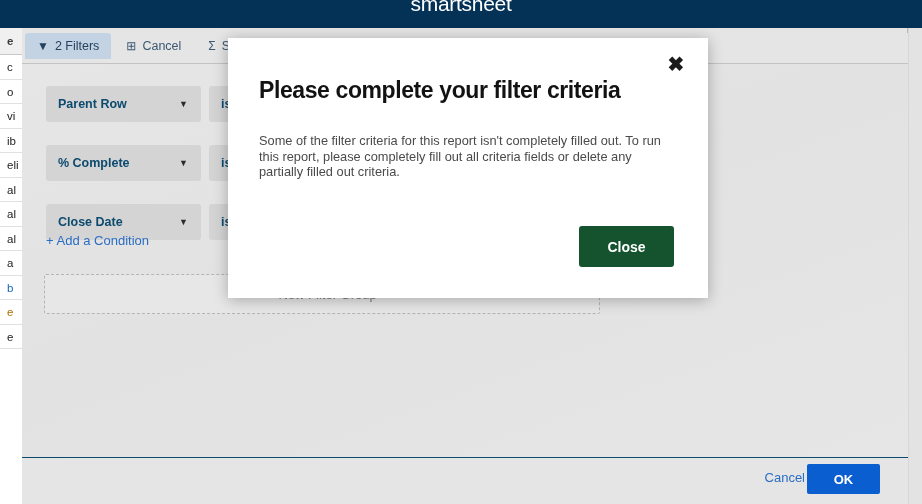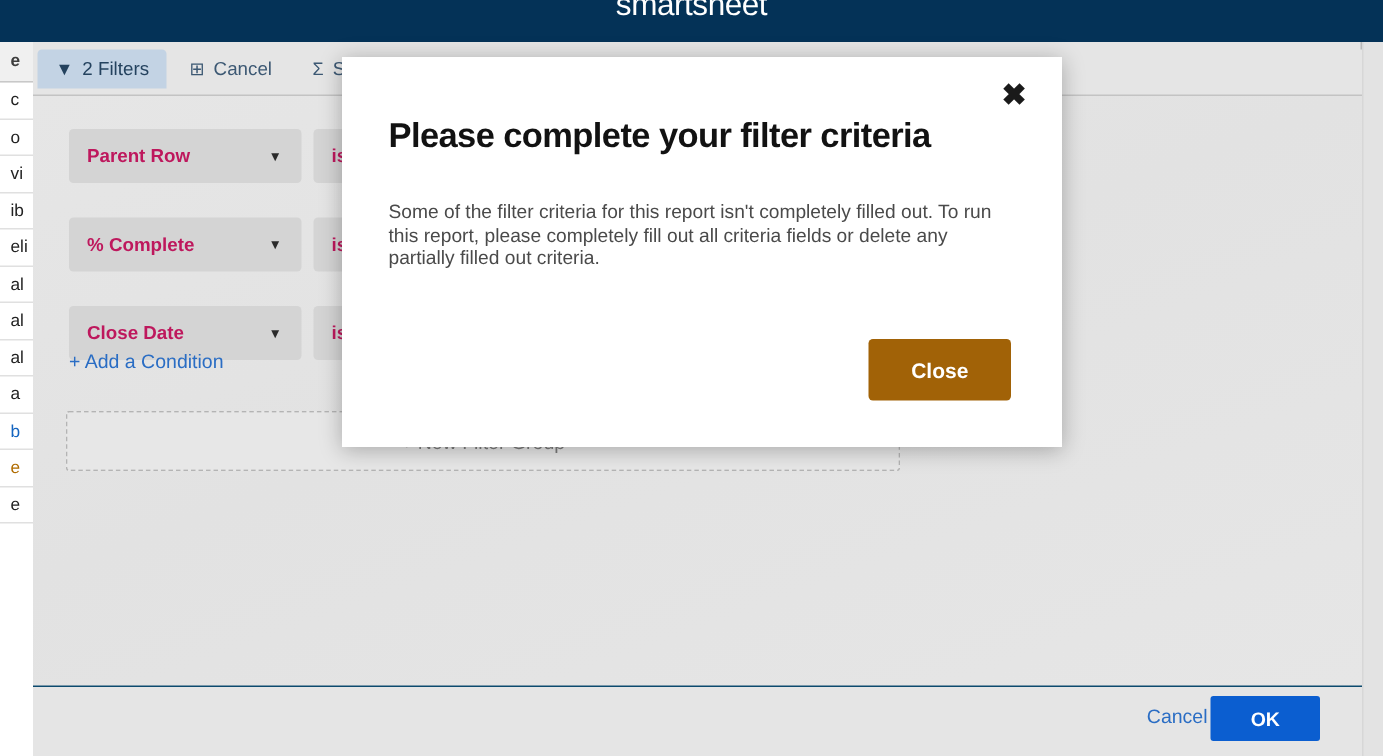--- a/index.html
+++ b/index.html
@@ -140,21 +140,21 @@
     position: relative;
     vertical-align: top;
     margin-right: 8px;
   }
   .fld .ftxt {
     position: absolute;
     left: 12px; top: 0;
     line-height: 36px;
     font-size: 12.5px;
     font-weight: bold;
-    color: #be185d;
+    color: #0c4a6e;
     white-space: nowrap;
   }
   .fld .caret {
     position: absolute;
     right: 13px; top: 0;
     line-height: 36px;
     font-size: 9px;
     color: #2b2b2b;
   }
   .fld.w-field { width: 155px; }
@@ -260,21 +260,21 @@
     left: 31px; top: 95px;
     width: 406px;
     font-size: 12.8px;
     line-height: 15.5px;
     color: #4a4a4a;
   }
   #dlg-close-btn {
     position: absolute;
     left: 351px; top: 188px;
     width: 95px; height: 41px;
-    background: #a16207;
+    background: #14532d;
     color: #ffffff;
     font-size: 14px;
     font-weight: bold;
     border: none;
     border-radius: 3px;
     cursor: pointer;
     font-family: "Liberation Sans", sans-serif;
   }
 </style>
 </head>

